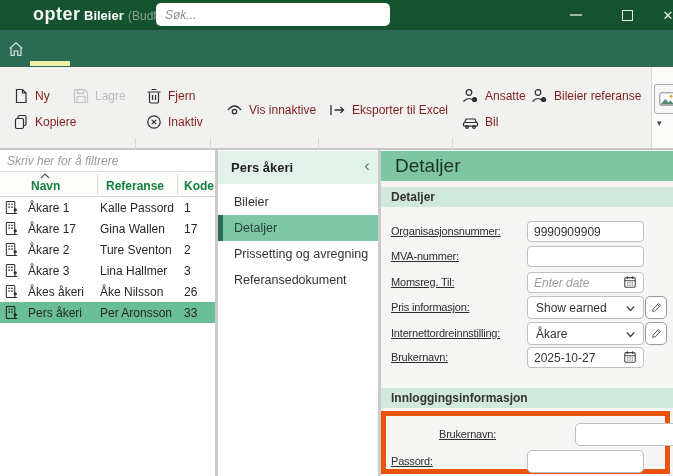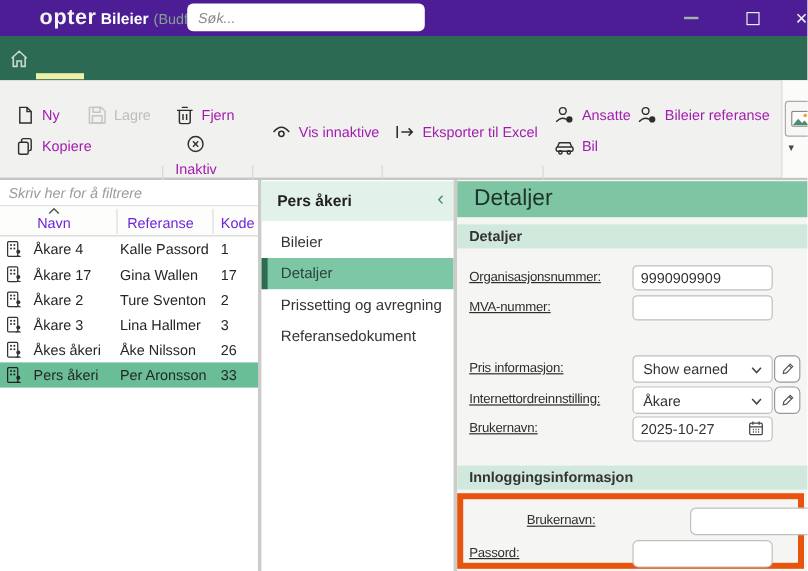--- a/index.html
+++ b/index.html
@@ -2,56 +2,56 @@
 <html><head>
 <meta charset="utf-8">
 <style>
   * { margin:0; padding:0; box-sizing:border-box; }
   html,body { width:673px; height:476px; }
   body { font-family:"Liberation Sans", sans-serif; overflow:hidden; background:#fff; }
   #app { position:relative; width:673px; height:476px; overflow:hidden; }
   .abs { position:absolute; }
 
   
-  .titlebar { left:0; top:0; width:673px; height:30px; background:#4c1d95; }
+  .titlebar { left:0; top:0; width:673px; height:30px; background:#14532d; }
   .logo { left:33px; top:4px; color:#F4F6F5; font-size:18px; font-weight:bold; letter-spacing:0.5px; }
   .tb-module { left:84px; top:8px; color:#FFFFFF; font-size:13px; font-weight:bold; }
   .tb-subtitle { left:128px; top:9px; color:#87A094; font-size:12px; white-space:nowrap; }
-  .searchbox { left:156px; top:3px; width:198px; height:23px; background:#FFFFFF; border:none; border-radius:5px; padding:0 9px; font-size:12px; font-style:italic; color:#555; font-family:"Liberation Sans",sans-serif; }
+  .searchbox { left:156px; top:3px; width:234px; height:23px; background:#FFFFFF; border:none; border-radius:5px; padding:0 9px; font-size:12px; font-style:italic; color:#555; font-family:"Liberation Sans",sans-serif; }
   .searchbox::placeholder { color:#8A8A8A; font-style:italic; }
   .winbtn { width:34px; height:30px; top:0; display:flex; align-items:center; justify-content:center; cursor:pointer; }
   .win-min-glyph { width:12px; height:0; border-top:2px solid #9FB3AA; }
   .win-max-glyph { width:11px; height:11px; border:1.5px solid #E8EEEB; }
   .win-close { color:#E8EEEB; font-size:13px; }
 
   
   .tabbar { left:0; top:30px; width:673px; height:37px; background:#2D6A54; }
   .home { left:7px; top:40px; width:18px; height:18px; }
   .tab-active { left:30px; top:40px; color:#FFFFFF; font-size:12.5px; font-weight:bold; }
   .tab-underline { left:30px; top:61px; width:40px; height:5px; background:#EFF0A8; }
 
   
   .ribbon { left:0; top:67px; width:673px; height:83px; background:#F1F1EF; border-bottom:2px solid #C6C6C4; }
   .rdiv { top:71px; width:1px; height:74px; background:#D8D8D6; }
-  .rbtn { display:flex; align-items:center; gap:6px; height:20px; color:#a21caf; font-size:12px; white-space:nowrap; cursor:pointer; }
+  .rbtn { display:flex; align-items:center; gap:6px; height:20px; color:#7f1d1d; font-size:12px; white-space:nowrap; cursor:pointer; }
   .rbtn.disabled { color:#BDBDBD; cursor:default; }
   .rbtn svg { flex:0 0 auto; }
   .imgpanel { left:651px; top:67px; width:22px; height:81px; background:#FBFBFA; border-left:1px solid #D8D8D6; }
   .imgbtn { left:654px; top:84px; width:26px; height:30px; background:#F7F7F6; border:1px solid #ABABAB; border-radius:3px; display:flex; align-items:center; justify-content:center; cursor:pointer; }
   .imgdrop { left:657px; top:118px; font-size:9px; color:#444; cursor:pointer; }
 
   
   .vdiv { top:150px; width:3px; height:326px; background:#CBCBC9; }
 
   
   .listpanel { left:0; top:150px; width:215px; height:326px; background:#FFFFFF; }
   .filterbox { left:0; top:0; width:215px; height:22px; border:none; border-bottom:1px solid #DADAD8; padding:0 7px; font-size:12px; font-style:italic; color:#555; font-family:"Liberation Sans",sans-serif; background:#FFFFFF; }
   .filterbox::placeholder { color:#9B9B9B; font-style:italic; }
   .lhead { left:0; top:22px; width:215px; height:25px; background:#FDFDFC; border-bottom:1px solid #D5D5D3; }
-  .lhead .colname { position:absolute; top:7px; font-size:12px; color:#6d28d9; }
+  .lhead .colname { position:absolute; top:7px; font-size:12px; color:#15803d;font-weight:bold; }
   .colsep { position:absolute; top:2px; width:1px; height:21px; background:#DCDCDA; }
   .lrow { position:absolute; left:0; width:215px; height:21px; cursor:pointer; }
   .lrow.selected { background:#69BE97; }
   .lrow .cicon { position:absolute; left:4px; top:3px; }
   .lrow .cname { position:absolute; left:28px; top:4px; font-size:12px; color:#262626; white-space:nowrap; }
   .lrow .cref  { position:absolute; left:100px; top:4px; font-size:12px; color:#262626; white-space:nowrap; }
   .lrow .ccode { position:absolute; left:184px; top:4px; font-size:12px; color:#262626; }
 
   
   .navpanel { left:218px; top:150px; width:160px; height:326px; background:#FFFFFF; }
@@ -135,21 +135,21 @@
     </div>
     <div class="abs rdiv" style="left:135px;"></div>
 
     <div class="abs rbtn" style="left:146px; top:19px;">
       <svg width="16" height="16" viewBox="0 0 16 16" fill="none" stroke="#2E2E2E" stroke-width="1.2">
           <path d="M3.5 4.5 v9 a1.5 1.5 0 0 0 1.5 1.5 h6 a1.5 1.5 0 0 0 1.5 -1.5 v-9"></path>
           <path d="M1.5 4 h13 M5.5 1.5 h5 M6.5 7 v5 M9.5 7 v5"></path>
         </svg>
       <span>Fjern</span>
     </div>
-    <div class="abs rbtn" style="left:146px; top:45px;flex-direction:column;">
+    <div class="abs rbtn" style="left:146px; top:45px;">
       <svg width="16" height="16" viewBox="0 0 16 16" fill="none" stroke="#2E2E2E" stroke-width="1.2">
           <circle cx="8" cy="8" r="6.2"></circle>
           <path d="M5.8 5.8 l4.4 4.4 M10.2 5.8 l-4.4 4.4"></path>
         </svg>
       <span>Inaktiv</span>
     </div>
     <div class="abs rdiv" style="left:210px;"></div>
 
     <div class="abs rbtn" style="left:226px; top:33px;">
       <svg width="17" height="16" viewBox="0 0 17 16" fill="none" stroke="#2E2E2E" stroke-width="1.3">
@@ -220,21 +220,21 @@
     <div class="lrow" style="top:47px;">
       <svg class="cicon" width="15" height="15" viewBox="0 0 16 16">
           <rect x="2.5" y="1.5" width="9" height="13" rx="1" fill="none" stroke="#333" stroke-width="1.1"></rect>
           <circle cx="5.5" cy="4.5" r="0.9" fill="#333"></circle>
           <circle cx="8.5" cy="4.5" r="0.9" fill="#333"></circle>
           <circle cx="5.5" cy="7.5" r="0.9" fill="#333"></circle>
           <circle cx="8.5" cy="7.5" r="0.9" fill="#333"></circle>
           <circle cx="12" cy="10.5" r="1.8" fill="#333"></circle>
           <path d="M9.3 15 q2.7 -3 5.4 0 z" fill="#333"></path>
         </svg>
-      <span class="cname">Åkare 4</span>
+      <span class="cname">Åkare 1</span>
         <span class="cref">Kalle Passord</span>
         <span class="ccode">1</span>
     </div>
     <div class="lrow" style="top:68px;">
       <svg class="cicon" width="15" height="15" viewBox="0 0 16 16">
           <rect x="2.5" y="1.5" width="9" height="13" rx="1" fill="none" stroke="#333" stroke-width="1.1"></rect>
           <circle cx="5.5" cy="4.5" r="0.9" fill="#333"></circle>
           <circle cx="8.5" cy="4.5" r="0.9" fill="#333"></circle>
           <circle cx="5.5" cy="7.5" r="0.9" fill="#333"></circle>
           <circle cx="8.5" cy="7.5" r="0.9" fill="#333"></circle>
@@ -335,20 +335,29 @@
     </div>
 
     <div class="frow" style="top:71px; height:21px;">
       <span class="flabel">Organisasjonsnummer:</span>
       <input class="finput" value="9990909909" style="">
     </div>
     <div class="frow" style="top:96px; height:21px;">
       <span class="flabel">MVA-nummer:</span>
       <input class="finput" value="" style="">
     </div>
+    <div class="frow" style="top:122px; height:21px;">
+      <span class="flabel">Momsreg. Til:</span>
+      <input class="finput" placeholder="Enter date" style="">
+      <svg class="dateicon" width="14" height="14" viewBox="0 0 16 16" fill="none" stroke="#444" stroke-width="1.2">
+          <rect x="2" y="3" width="12" height="11" rx="1.5"></rect>
+          <path d="M2 6.5 h12 M5 1.5 v3 M11 1.5 v3"></path>
+          <path d="M5 9 h1 M7.5 9 h1 M10 9 h1 M5 11.5 h1 M7.5 11.5 h1 M10 11.5 h1" stroke-width="1.4"></path>
+        </svg>
+    </div>
     <div class="frow" style="top:146px; height:23px;">
       <span class="flabel" style="top:5px;text-align:center;">Pris informasjon:</span>
       <div class="fselect">
         <span class="selval">Show earned</span>
         <svg class="chev" width="13" height="13" viewBox="0 0 16 16" fill="none" stroke="#444" stroke-width="1.6">
             <path d="M3.5 5.5 L8 10.5 L12.5 5.5"></path>
           </svg>
       </div>
       <div class="pencilbtn">
         <svg width="13" height="13" viewBox="0 0 16 16" fill="none" stroke="#555" stroke-width="1.2">

